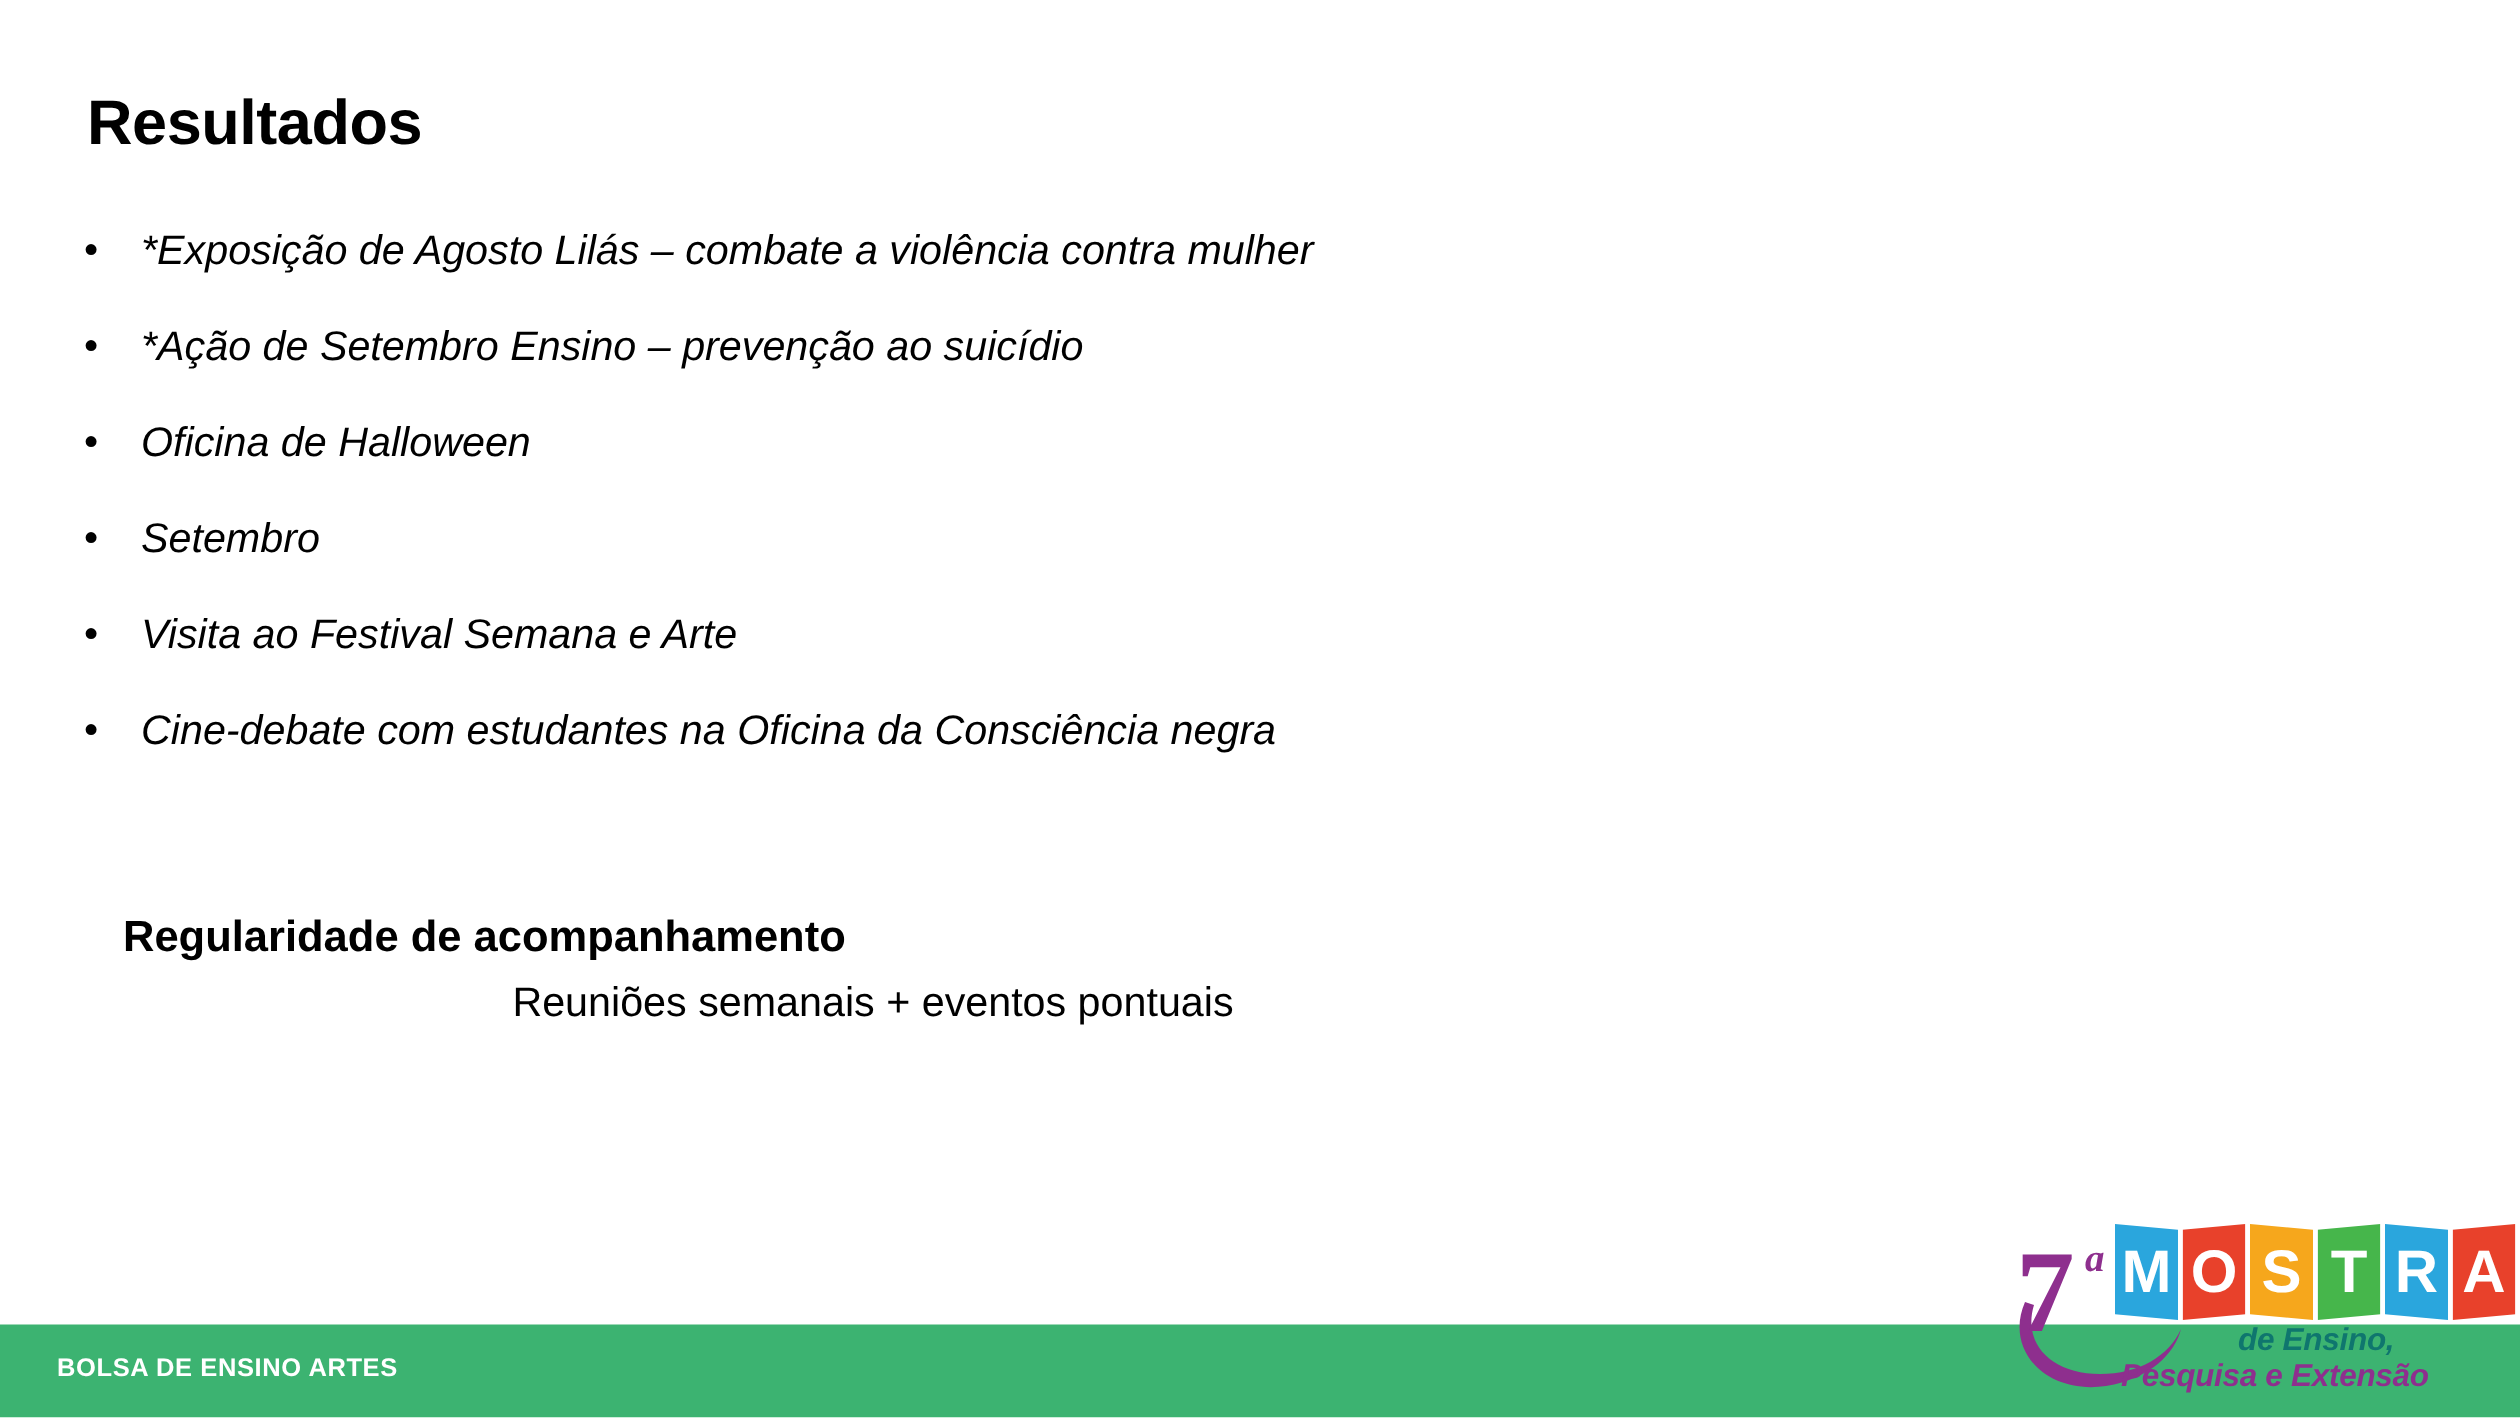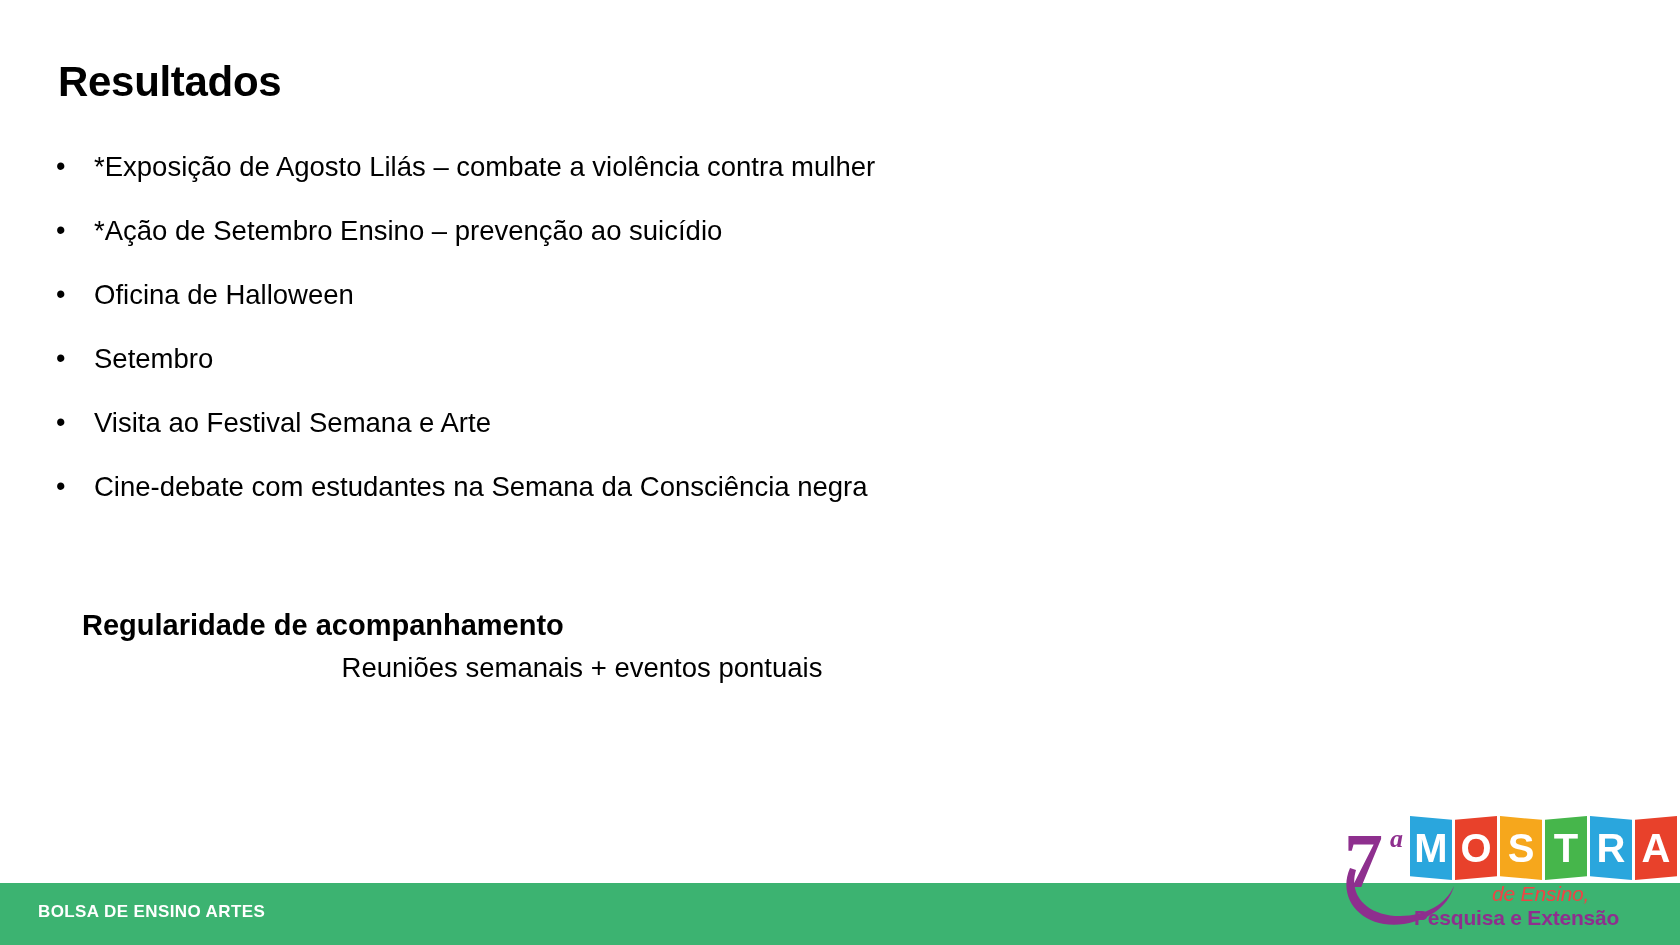--- a/index.html
+++ b/index.html
@@ -50,20 +50,21 @@
     width: 42px;
     flex: 0 0 42px;
     text-align: left;
     font-size: 27px;
     line-height: 1.22;
     padding-left: 4px;
     box-sizing: border-box;
   }
   .bullet-text {
     flex: 1 1 auto;
+    font-style: italic;
   }
   .sub-block {
     position: absolute;
     left: 82px;
     top: 607px;
     width: 1000px;
   }
   .sub-heading {
     font-size: 29px;
     font-weight: bold;
@@ -151,32 +152,33 @@
   .lt-o { background: #e8412b; clip-path: polygon(0 6%,100% 0,100% 94%,0 100%); }
   .lt-s { background: #f6a71c; clip-path: polygon(0 0,100% 6%,100% 100%,0 94%); }
   .lt-t { background: #46b64b; clip-path: polygon(0 6%,100% 0,100% 94%,0 100%); }
   .lt-r { background: #2aa6dd; clip-path: polygon(0 0,100% 6%,100% 100%,0 94%); }
   .lt-a { background: #e8412b; clip-path: polygon(0 6%,100% 0,100% 94%,0 100%); }
   .logo-sub1 {
     position: absolute;
     left: 150px;
     top: 80px;
     font-size: 21px;
-    font-weight: normal;
-    color: #ef4444;
+    font-weight: bold;
+    color: #0f766e;
     font-style: italic;
     letter-spacing: -0.2px;
   }
   .logo-sub2 {
     position: absolute;
     left: 72px;
     top: 104px;
     font-size: 21px;
     font-weight: bold;
     color: #8e2f8e;
+    font-style: italic;
     letter-spacing: -0.2px;
   }
 </style>
 </head>
 <body>
 
 <div class="slide">
 
   <div class="slide-title">Resultados</div>
 
@@ -196,21 +198,21 @@
     <li class="bullet-item">
       <span class="bullet-dot">•</span>
       <span class="bullet-text">Setembro</span>
     </li>
     <li class="bullet-item">
       <span class="bullet-dot">•</span>
       <span class="bullet-text">Visita ao Festival Semana e Arte</span>
     </li>
     <li class="bullet-item">
       <span class="bullet-dot">•</span>
-      <span class="bullet-text">Cine-debate com estudantes na Semana da Consciência negra</span>
+      <span class="bullet-text">Cine-debate com estudantes na Oficina da Consciência negra</span>
     </li>
   </ul>
 
   <div class="sub-block">
     <div class="sub-heading">Regularidade de acompanhamento</div>
     <div class="sub-text">Reuniões semanais + eventos pontuais</div>
   </div>
 
   <div class="footer-bar">
     <div class="footer-label">BOLSA DE ENSINO ARTES</div>

